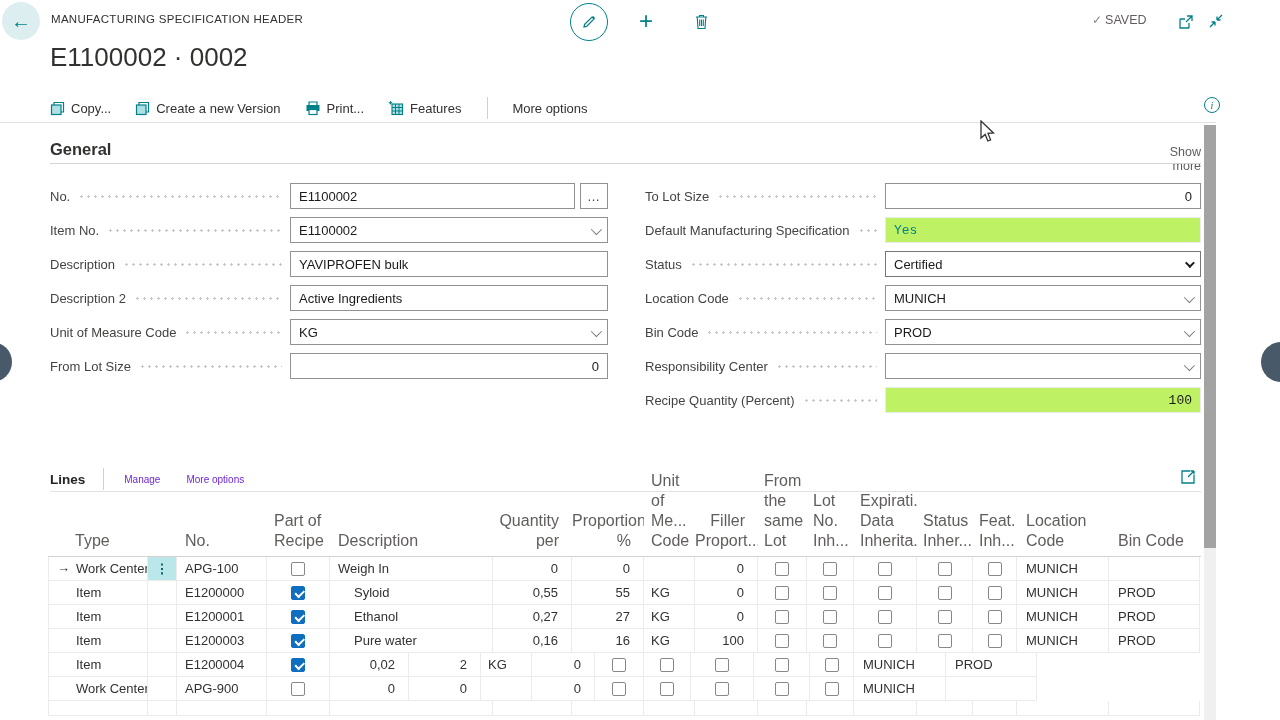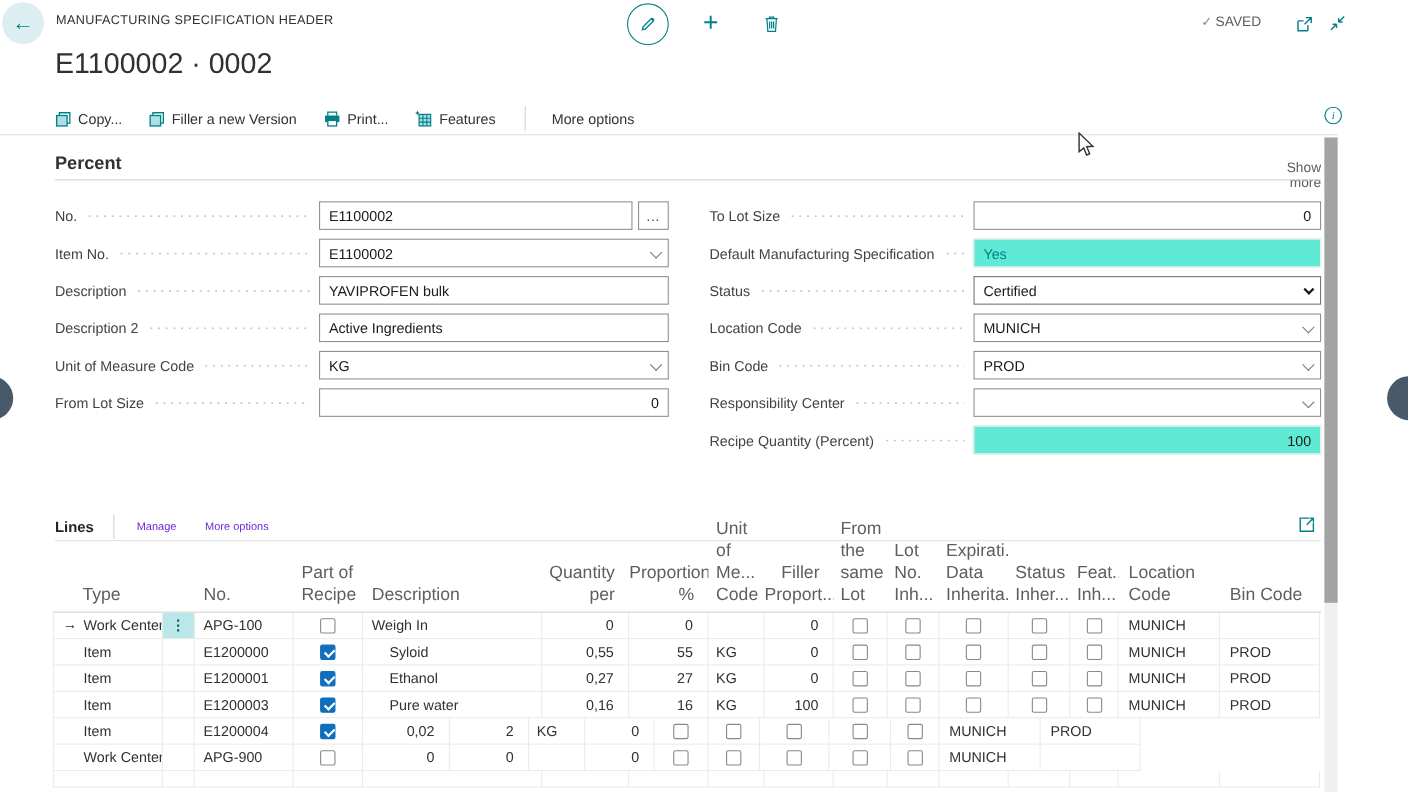--- a/index.html
+++ b/index.html
@@ -45,21 +45,21 @@
   .leader { flex:1; height:3px; margin:0 8px; background-image:radial-gradient(circle,#c8c6c4 1px,transparent 1.2px);
     background-size:7px 3px; background-repeat:repeat-x; background-position:left center; min-width:10px; }
   .fctrl { position:relative; height:26px; border:1px solid #919191; background:#fff; display:flex;
     align-items:center; padding:0 8px; font-size:13px; color:#1b1a19; flex:0 0 auto; }
   .fields-left  .fctrl { width:318px; }
   .fields-right .fctrl { width:316px; }
   .fctrl.narrow { width:285px !important; }
   .assist-btn { width:28px; height:26px; margin-left:5px; border:1px solid #919191; display:flex;
     align-items:center; justify-content:center; font-size:13px; color:#444; letter-spacing:1px; flex:0 0 auto; }
   .fctrl.num { justify-content:flex-end; }
-  .fctrl.disabled { background:#5eead4; border-color:#ececec; }
+  .fctrl.disabled { background:#bef264; border-color:#ececec;font-family:Liberation Mono, monospace; }
   .fctrl .chev { position:absolute; right:8px; top:9px; width:8px; height:8px; border-right:1.2px solid #7b7b7b;
     border-bottom:1.2px solid #7b7b7b; transform:rotate(45deg) translateY(-2px); }
   .fctrl .chev.bold { border-right:2px solid #1b1a19; border-bottom:2px solid #1b1a19; width:7px; height:7px; }
   .link-val { color:#00818a; cursor:pointer; }
 
   
   .lines-head { position:absolute; left:50px; top:467px; height:24px; display:flex; align-items:center; }
   .lines-tab { font-size:13.5px; font-weight:700; color:#252423; margin-right:18px; }
   .lines-sep { width:1px; height:22px; background:#d1d1d1; margin-right:20px; }
   .lines-menu-item { font-size:10px; color:#6d28d9; margin-right:26px; cursor:pointer; }
@@ -170,21 +170,21 @@
       </span>
       <span>Copy...</span>
     </div>
     <div class="action-item">
       <span>
         <svg width="15" height="15" viewBox="0 0 15 15">
             <path d="M4 4 V1.5 H13.5 V11 H11" fill="none" stroke="#00818a" stroke-width="1.2"></path>
             <rect x="1.5" y="4" width="9.5" height="9.5" fill="#aedfe3" stroke="#00818a" stroke-width="1.2"></rect>
           </svg>
       </span>
-      <span>Filler a new Version</span>
+      <span>Create a new Version</span>
     </div>
     <div class="action-item">
       <span>
         <svg width="16" height="15" viewBox="0 0 16 15">
             <path d="M4 4 V1 H12 V4" fill="none" stroke="#00818a" stroke-width="1.2"></path>
             <rect x="1.5" y="4" width="13" height="6" fill="#00818a"></rect>
             <rect x="4" y="8.5" width="8" height="5" fill="#fff" stroke="#00818a" stroke-width="1.2"></rect>
           </svg>
       </span>
       <span>Print...</span>
@@ -202,21 +202,21 @@
     <div class="action-sep"></div>
     <div class="action-item">
       <span>More options</span>
     </div>
   </div>
   <div class="info-btn">
     <span>i</span>
   </div>
   <div class="bar-divider"></div>
 
-  <div class="section-head">Percent</div>
+  <div class="section-head">General</div>
   <div class="show-more">Show more</div>
   <div class="section-line"></div>
 
   <div class="fields-col fields-left">
     <div class="frow">
       <span class="flabel">No.</span>
       <span class="leader"></span>
       <div class="fctrl narrow">
           <span>E1100002</span>
         </div>

